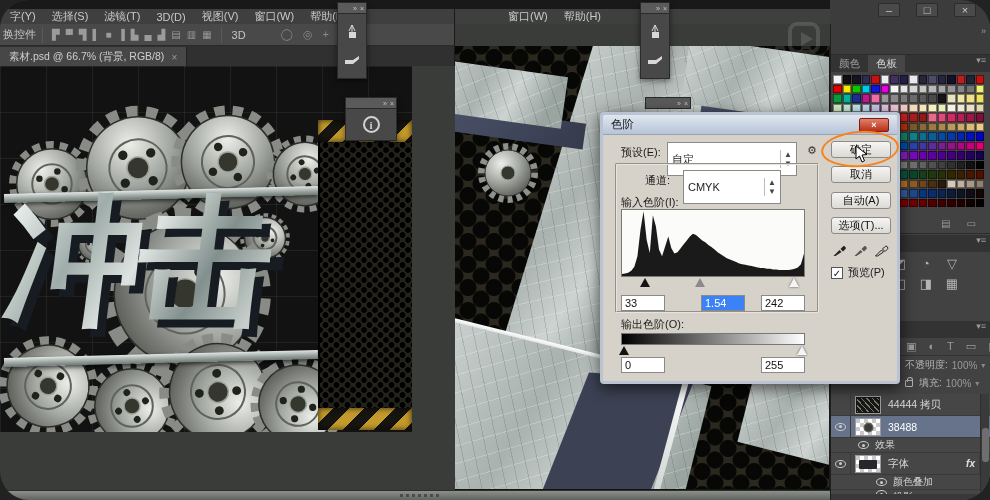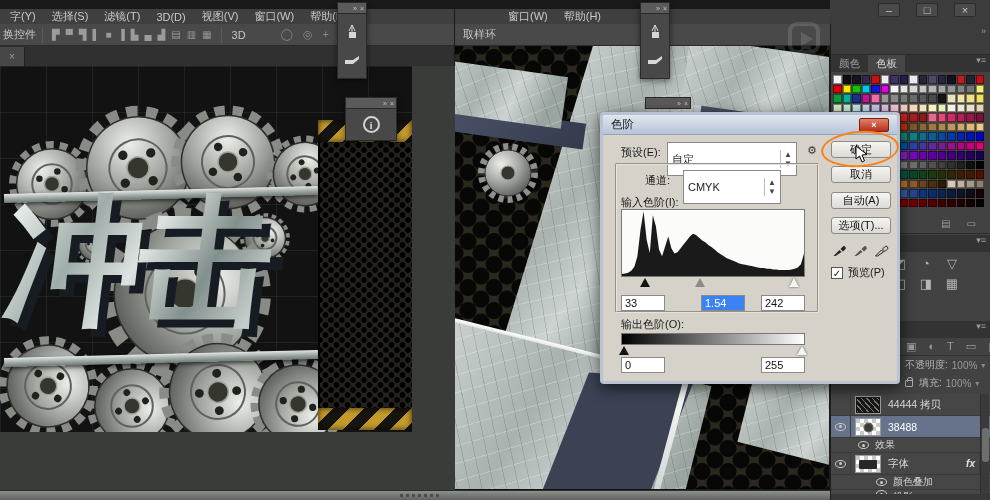--- a/index.html
+++ b/index.html
@@ -1,18 +1,18 @@
 <!DOCTYPE html>
 <html><head>
 <meta charset="utf-8">
 <style>
   *{margin:0;padding:0;box-sizing:border-box;}
   html,body{background:#222;}
   body{font-family:"Liberation Sans","DejaVu Sans",sans-serif;}
-  #stage{position:relative;width:990px;height:500px;overflow:hidden;background:#3a3c39;}
+  #stage{position:relative;width:990px;height:500px;overflow:hidden;background:#3a3c39;border-radius:29px;}
 
   
   .topstrip{position:absolute;left:0;top:0;width:990px;height:9px;background:#191919;}
   .menubar{position:absolute;top:9px;height:15px;background:#3f3f3f;display:flex;align-items:center;gap:0;color:#c9c9c9;font-size:11px;}
   #menubar-left{left:0;width:455px;padding-left:2px;border-right:1px solid #1a1a1a;}
   #menubar-right{left:455px;width:375px;padding-left:45px;}
   .mi{padding:0 8px;cursor:default;}
   .optionsbar{position:absolute;top:24px;height:22px;background:#494949;border-bottom:1px solid #2a2a2a;display:flex;align-items:center;color:#c6c6c6;font-size:11px;}
   #options-left{left:0;width:455px;padding-left:3px;border-right:1px solid #1a1a1a;}
   #options-right{left:455px;width:375px;padding-left:8px;}
@@ -194,29 +194,27 @@
     <span class="vsep"></span>
     <span style="padding:0 4px;">3D</span>
     <span style="display:flex;margin-left:26px">
         <span class="ghost-icn">◯</span>
         <span class="ghost-icn">◎</span>
         <span class="ghost-icn">+</span>
         <span class="ghost-icn">⇆</span>
         <span class="ghost-icn">↔</span>
       </span>
   </div>
-  <div id="options-right" class="optionsbar">
-    <span>取样环</span>
-  </div>
   <div id="options-combo">
       <span>▾</span>
     </div>
 
   <div id="tabbar">
     <span id="doc-tab">
+      <span>素材.psd @ 66.7% (背景, RGB/8)</span>
       <span class="x">×</span>
     </span>
   </div>
 
   <div id="canvas-left">
     <svg id="gears" width="412" height="366" viewBox="0 0 412 366">
       <defs>
         <radialGradient id="mg" cx="35%" cy="30%" r="80%">
           <stop offset="0" stop-color="#eceeea"></stop>
             <stop offset="0.5" stop-color="#a4a8a2"></stop>

